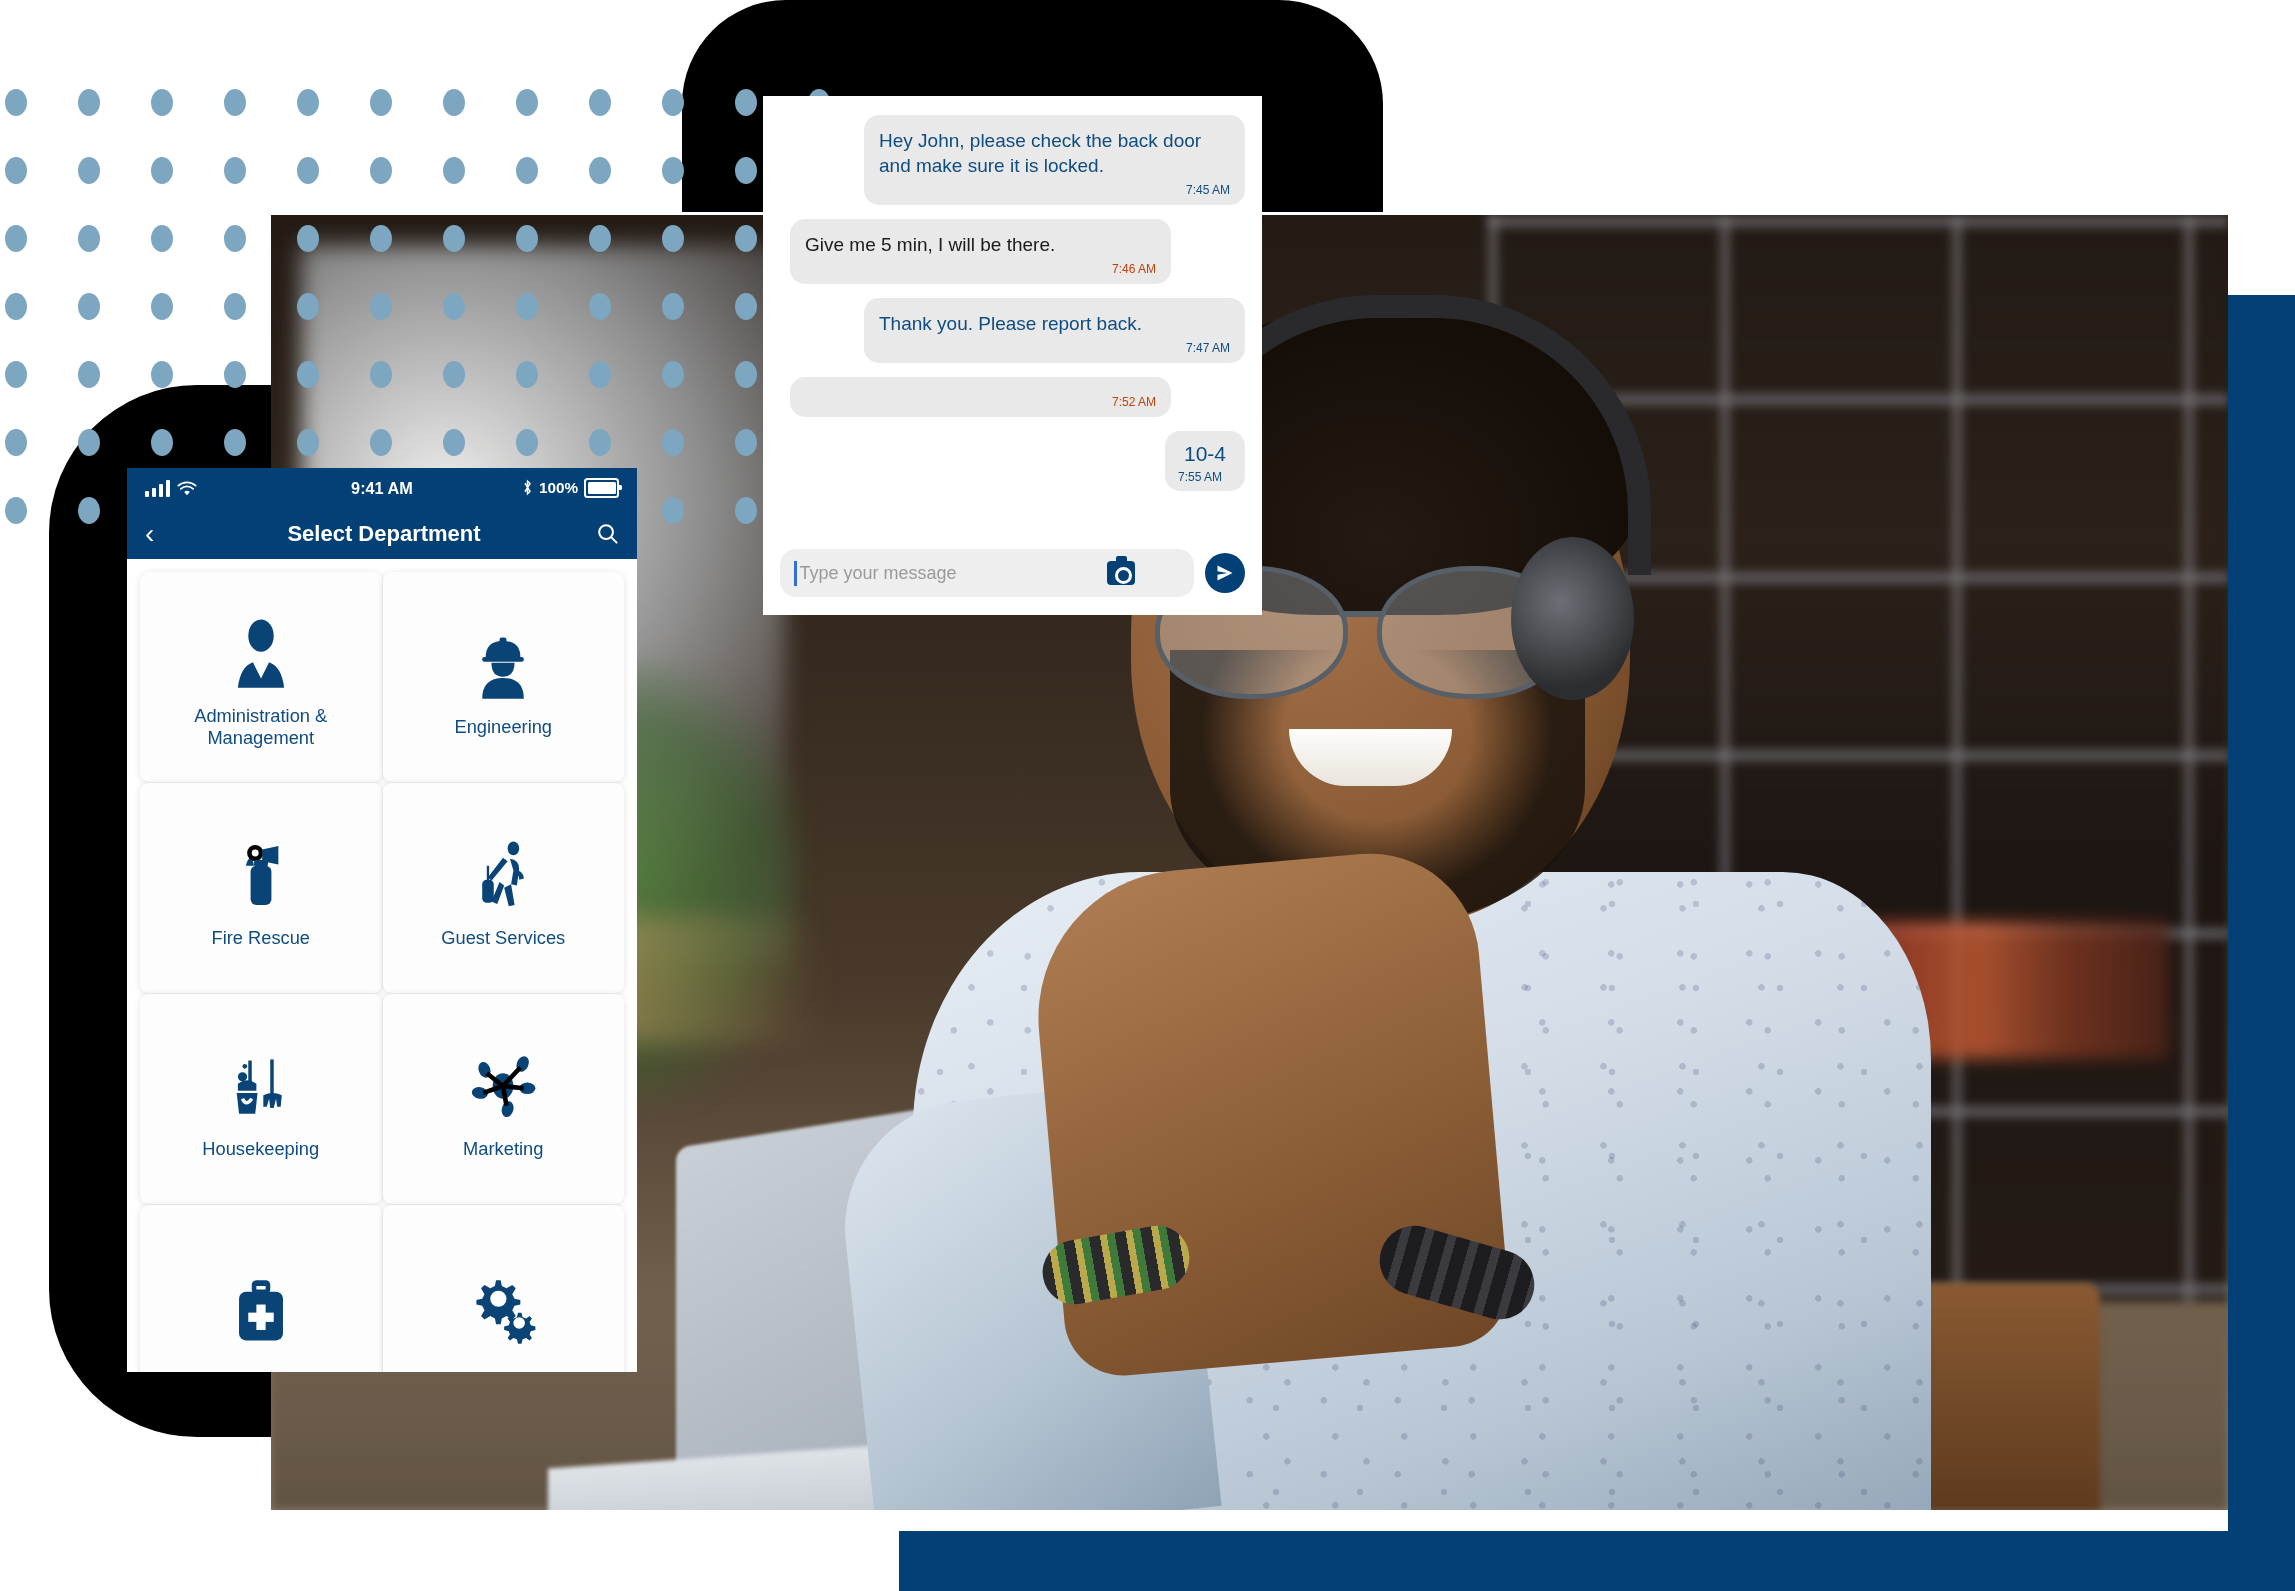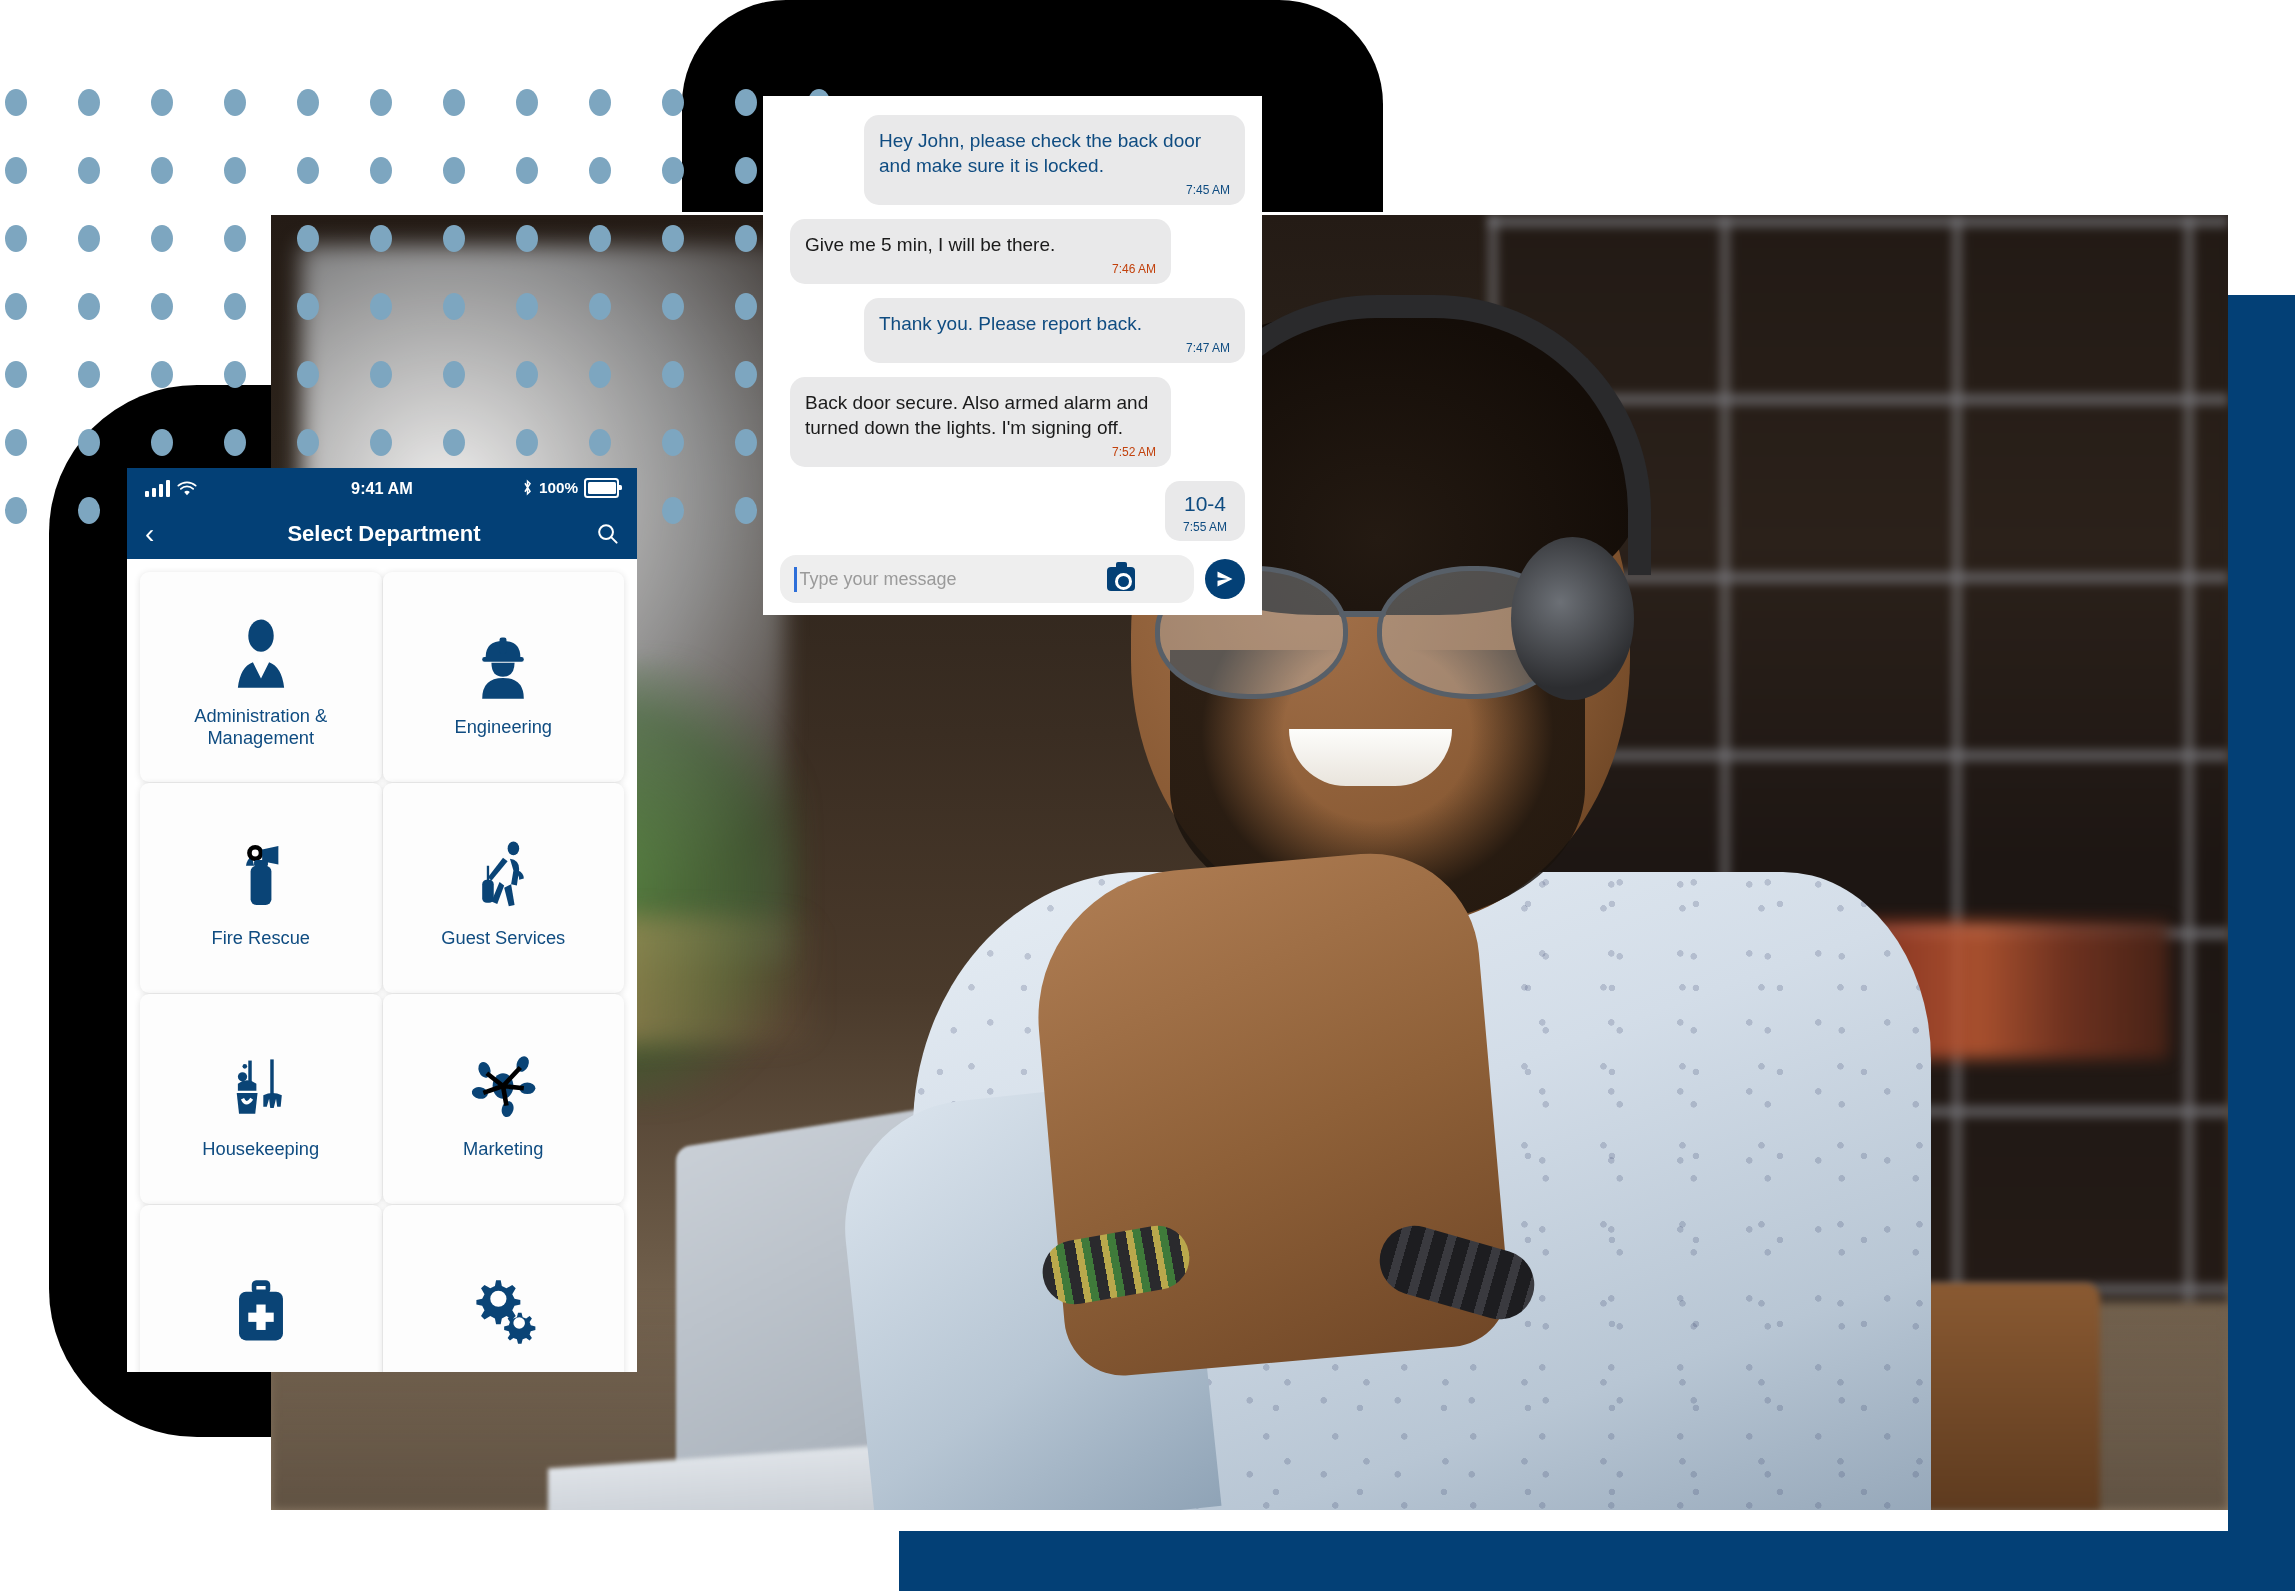--- a/index.html
+++ b/index.html
@@ -118,21 +118,21 @@
   .bubble{background:#e9e9ea;border-radius:15px;padding:13px 15px 8px 15px;
           margin-bottom:14px;max-width:351px;position:relative;}
   .bubble.in{margin-right:auto;}
   .bubble.out{margin-left:auto;}
   .btext{font-size:19px;line-height:25px;color:#1b1b1b;}
   .bubble.out .btext{color:#0f4c81;}
   .btime{font-size:12px;color:#0f4c81;text-align:right;margin-top:5px;}
   .bubble.in .btime{color:#c2410c;}
   .bubble.tiny{width:54px;max-width:54px;padding:11px 13px 7px 13px;}
   .bubble.tiny .btext{font-size:21px;line-height:23px;text-align:center;}
-  .bubble.tiny .btime{font-size:12px;text-align:center;}
+  .bubble.tiny .btime{font-size:12px;text-align:left;}
 
   .composer{display:flex;align-items:center;gap:11px;padding:0 17px 18px 17px;}
   .cinput{flex:1;height:48px;background:#eeeeee;border-radius:16px;display:flex;align-items:center;
           padding:0 14px;position:relative;}
   .caret{width:2.5px;height:25px;background:#2e6fd9;margin-right:3px;}
   .cplaceholder{font-size:18px;color:#9a9a9a;}
   .cam{position:absolute;right:59px;width:28px;height:24px;background:#034076;border-radius:4px;}
   .cam:before{content:"";position:absolute;left:9px;top:-5px;width:11px;height:6px;background:#034076;border-radius:2px 2px 0 0;}
   .cam:after{content:"";position:absolute;left:8.4px;top:6px;width:11px;height:11px;border:3px solid #fff;border-radius:50%;}
   .sendbtn{width:40px;height:40px;border-radius:50%;background:#034076;display:flex;
@@ -323,21 +323,20 @@
         </div>
         <div class="bubble in">
           <div class="btext">Give me 5 min, I will be there.</div>
           <div class="btime">7:46 AM</div>
         </div>
         <div class="bubble out">
           <div class="btext">Thank you. Please report back.</div>
           <div class="btime">7:47 AM</div>
         </div>
         <div class="bubble in">
-          <div class="btext">Back door secure. Also armed alarm and turned down the lights. I'm signing off.</div>
           <div class="btime">7:52 AM</div>
         </div>
         <div class="bubble out tiny">
           <div class="btext">10-4</div>
           <div class="btime">7:55 AM</div>
         </div>
       </div>
     <div class="composer">
       <div class="cinput">
         <div class="caret"></div>

